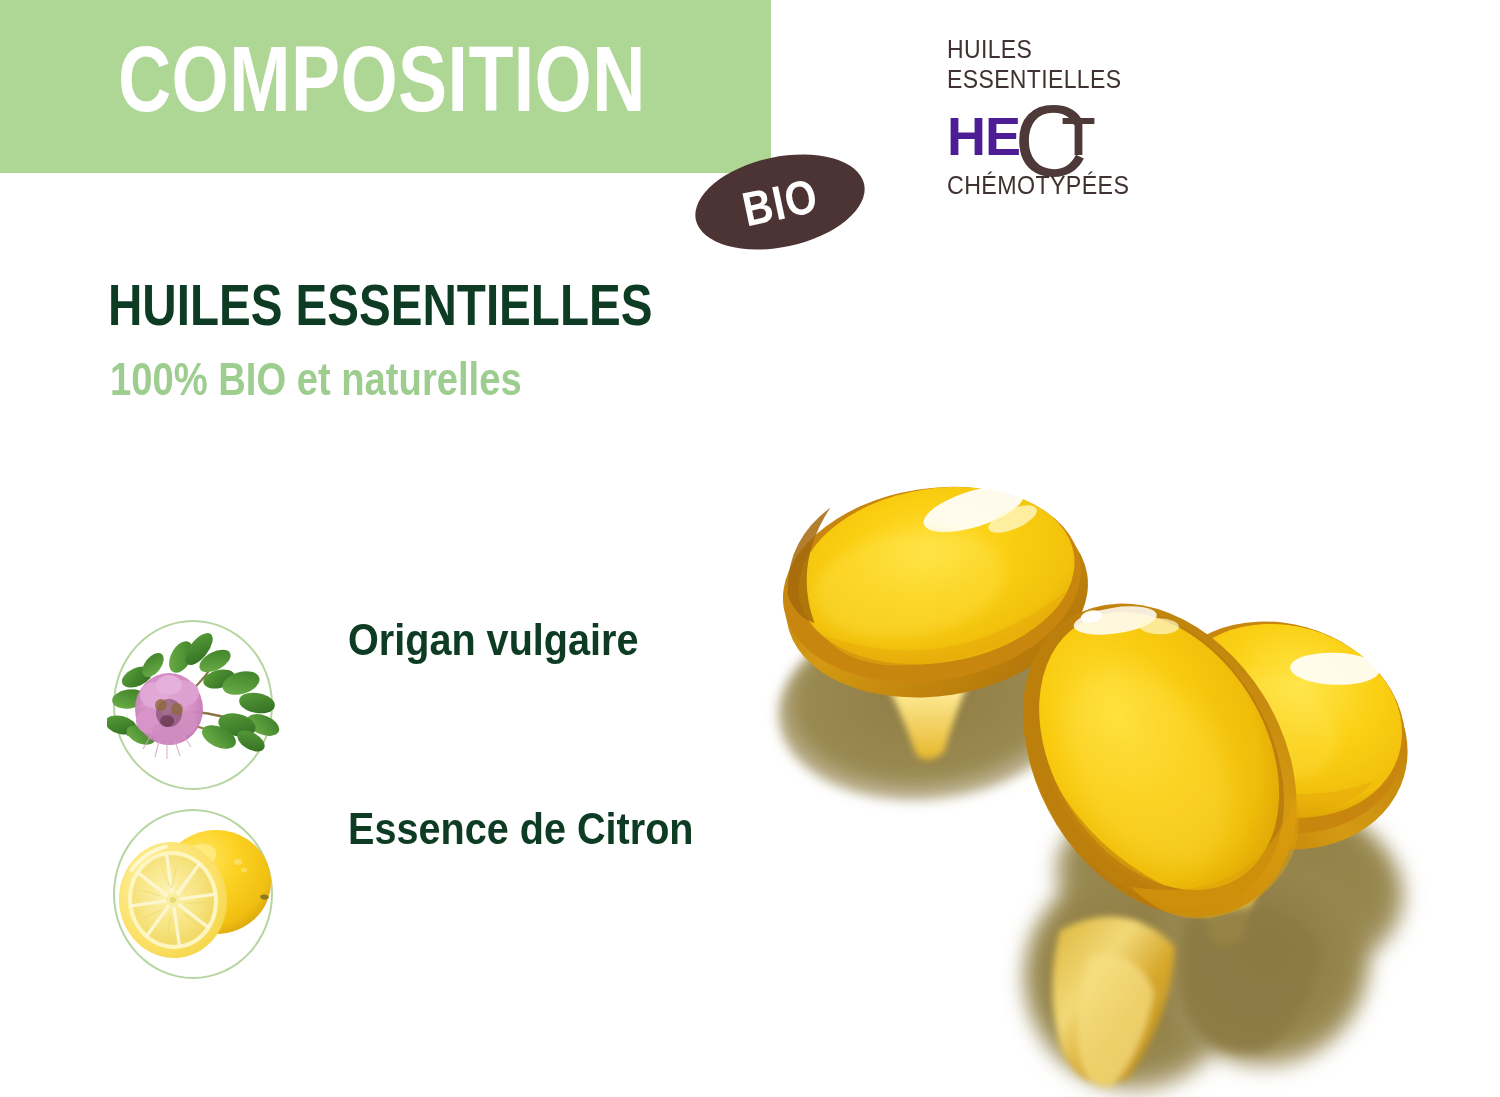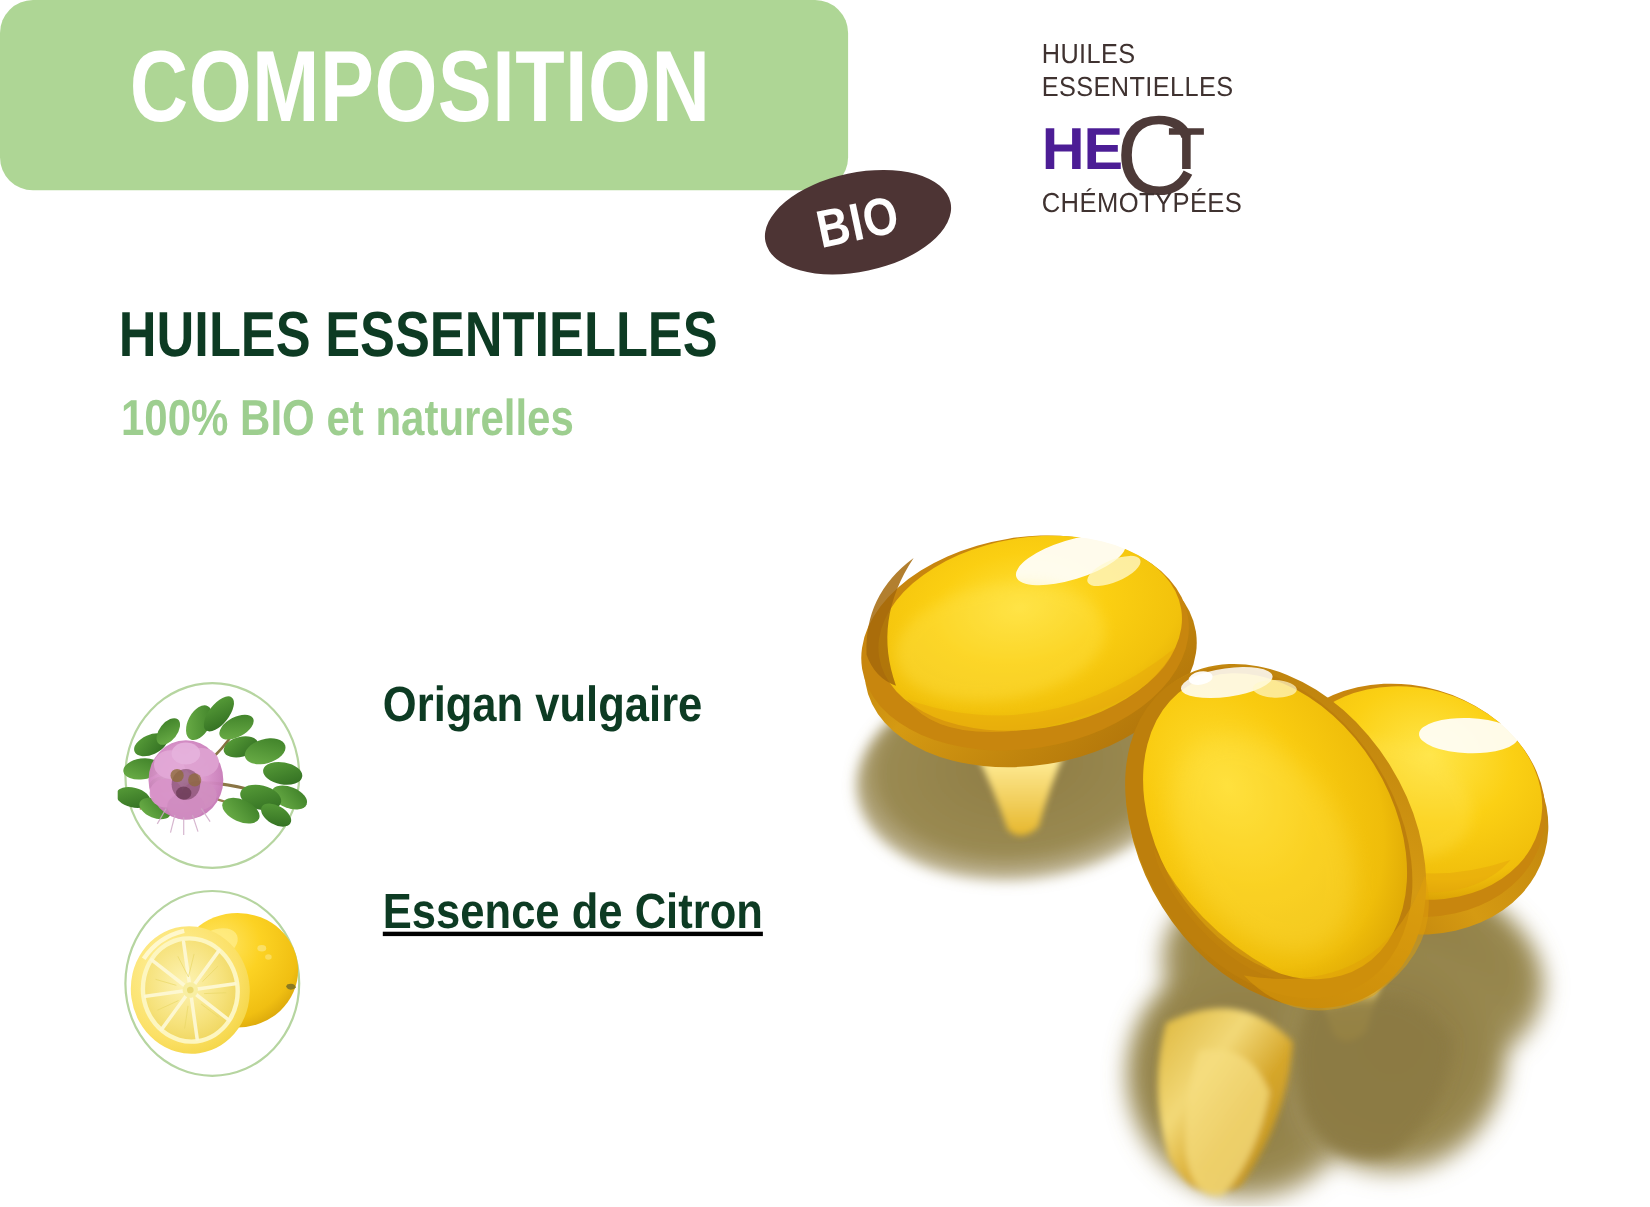--- a/index.html
+++ b/index.html
@@ -21,21 +21,20 @@
   }
 
   
   .banner {
     position: absolute;
     left: 0;
     top: 0;
     width: 771px;
     height: 173px;
     background: #aed695;
-    border-radius: 30px;
   }
   .banner-title {
     position: absolute;
     left: 118px;
     top: 33px;
     font-size: 92px;
     line-height: 1;
     font-weight: 700;
     color: #ffffff;
     letter-spacing: 0.5px;
@@ -164,21 +163,21 @@
     position: absolute;
     left: 0;
     top: 0;
   }
   .ingredient-row {
     position: absolute;
     display: flex;
     align-items: flex-start;
   }
   .ingredient-row.row-0 { left: 107px; top: 617px; }
-  .ingredient-row.row-1 { left: 107px; top: 806px; text-decoration: underline; }
+  .ingredient-row.row-1 { left: 107px; top: 806px; }
 
   .ing-icon {
     position: relative;
     width: 177px;
     height: 177px;
     flex: 0 0 auto;
   }
   .ing-icon .ring {
     position: absolute;
     left: 6px;

